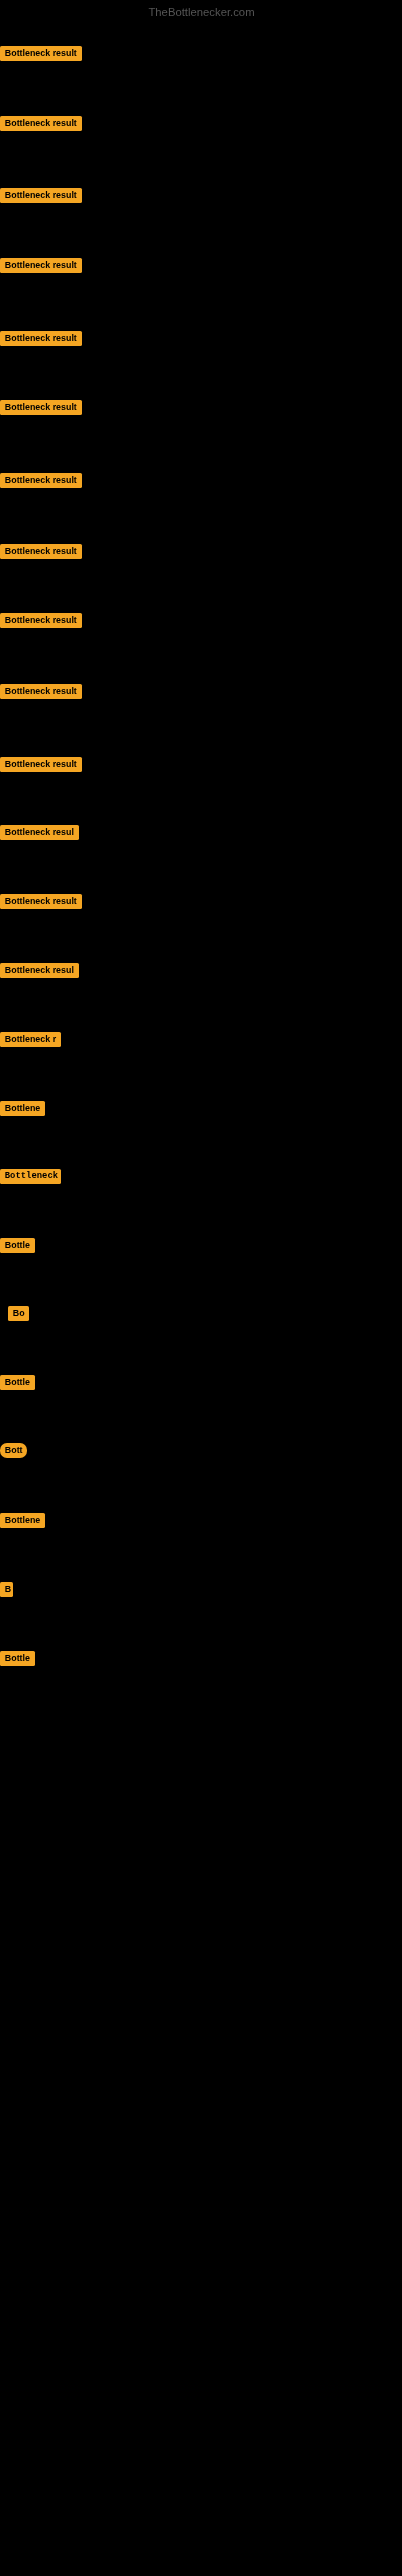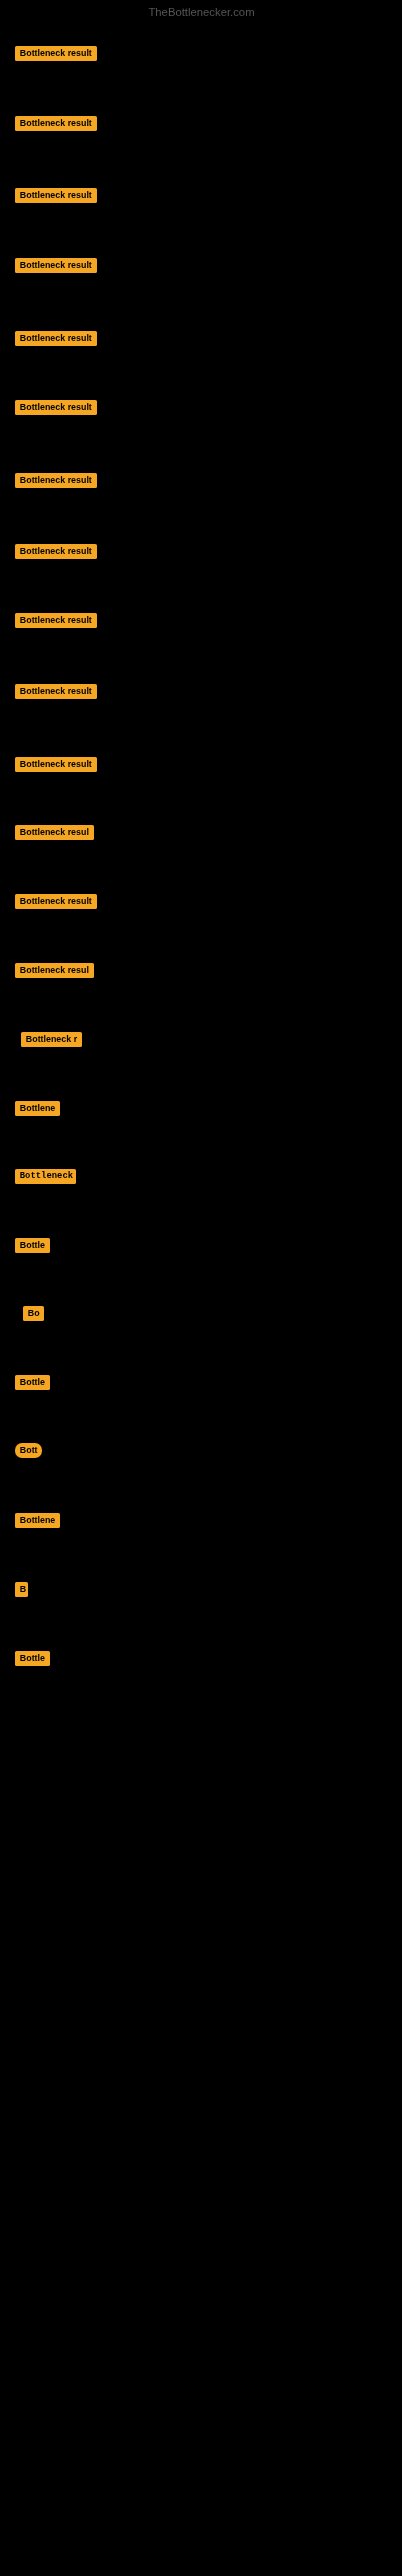--- a/index.html
+++ b/index.html
@@ -32,21 +32,20 @@
       font-weight: bold;
       padding: 2.4px 4.8px;
       border-radius: 1.6px;
       white-space: nowrap;
       overflow: hidden;
     }
 
     .result-row {
       position: absolute;
       left: 0;
-      padding-left: 15px;
     }
   </style>
 </head>
 <body>
 
 <div class="site-title">TheBottlenecker.com</div>
 
 <div class="result-row" style="top: 46px; left: 0px;"><span class="bottleneck-badge" style="max-width: 109px;">Bottleneck result</span></div>
 <div class="result-row" style="top: 116px; left: 0px;"><span class="bottleneck-badge" style="max-width: 109px;">Bottleneck result</span></div>
 <div class="result-row" style="top: 188px; left: 0px;"><span class="bottleneck-badge" style="max-width: 105px;">Bottleneck result</span></div>
@@ -54,21 +53,21 @@
 <div class="result-row" style="top: 331px; left: 0px;"><span class="bottleneck-badge" style="max-width: 102px;">Bottleneck result</span></div>
 <div class="result-row" style="top: 400px; left: 0px;"><span class="bottleneck-badge" style="max-width: 102px;">Bottleneck result</span></div>
 <div class="result-row" style="top: 473px; left: 0px;"><span class="bottleneck-badge" style="max-width: 100px;">Bottleneck result</span></div>
 <div class="result-row" style="top: 544px; left: 0px;"><span class="bottleneck-badge" style="max-width: 100px;">Bottleneck result</span></div>
 <div class="result-row" style="top: 613px; left: 0px;"><span class="bottleneck-badge" style="max-width: 97px;">Bottleneck result</span></div>
 <div class="result-row" style="top: 684px; left: 0px;"><span class="bottleneck-badge" style="max-width: 97px;">Bottleneck result</span></div>
 <div class="result-row" style="top: 757px; left: 0px;"><span class="bottleneck-badge" style="max-width: 93px;">Bottleneck result</span></div>
 <div class="result-row" style="top: 825px; left: 0px;"><span class="bottleneck-badge" style="max-width: 90px;">Bottleneck resul</span></div>
 <div class="result-row" style="top: 894px; left: 0px;"><span class="bottleneck-badge" style="max-width: 87px;">Bottleneck result</span></div>
 <div class="result-row" style="top: 963px; left: 0px;"><span class="bottleneck-badge" style="max-width: 84px;">Bottleneck resul</span></div>
-<div class="result-row" style="top: 1032px; left: 6px;"><span class="bottleneck-badge" style="max-width: 79px;">Bottleneck r</span></div>
+<div class="result-row" style="top: 1032px; left: 0px;"><span class="bottleneck-badge" style="max-width: 79px;">Bottleneck r</span></div>
 <div class="result-row" style="top: 1101px; left: 0px;"><span class="bottleneck-badge" style="max-width: 64px;">Bottlene</span></div>
 <div class="result-row" style="top: 1169px; left: 0px; font-family: Liberation Mono, monospace;"><span class="bottleneck-badge" style="max-width: 61px;">Bottleneck</span></div>
 <div class="result-row" style="top: 1238px; left: 0px;"><span class="bottleneck-badge" style="max-width: 42px;">Bottle</span></div>
 <div class="result-row" style="top: 1306px; left: 8px;"><span class="bottleneck-badge" style="max-width: 24px;">Bo</span></div>
 <div class="result-row" style="top: 1375px; left: 0px;"><span class="bottleneck-badge" style="max-width: 42px;">Bottle</span></div>
 <div class="result-row" style="top: 1443px; left: 0px;"><span class="bottleneck-badge" style="max-width: 35px; border-radius: 7px;">Bott</span></div>
 <div class="result-row" style="top: 1513px; left: 0px;"><span class="bottleneck-badge" style="max-width: 50px;">Bottlene</span></div>
 <div class="result-row" style="top: 1582px; left: 0px;"><span class="bottleneck-badge" style="max-width: 13px;">B</span></div>
 <div class="result-row" style="top: 1651px; left: 0px;"><span class="bottleneck-badge" style="max-width: 42px;">Bottle</span></div>
 

